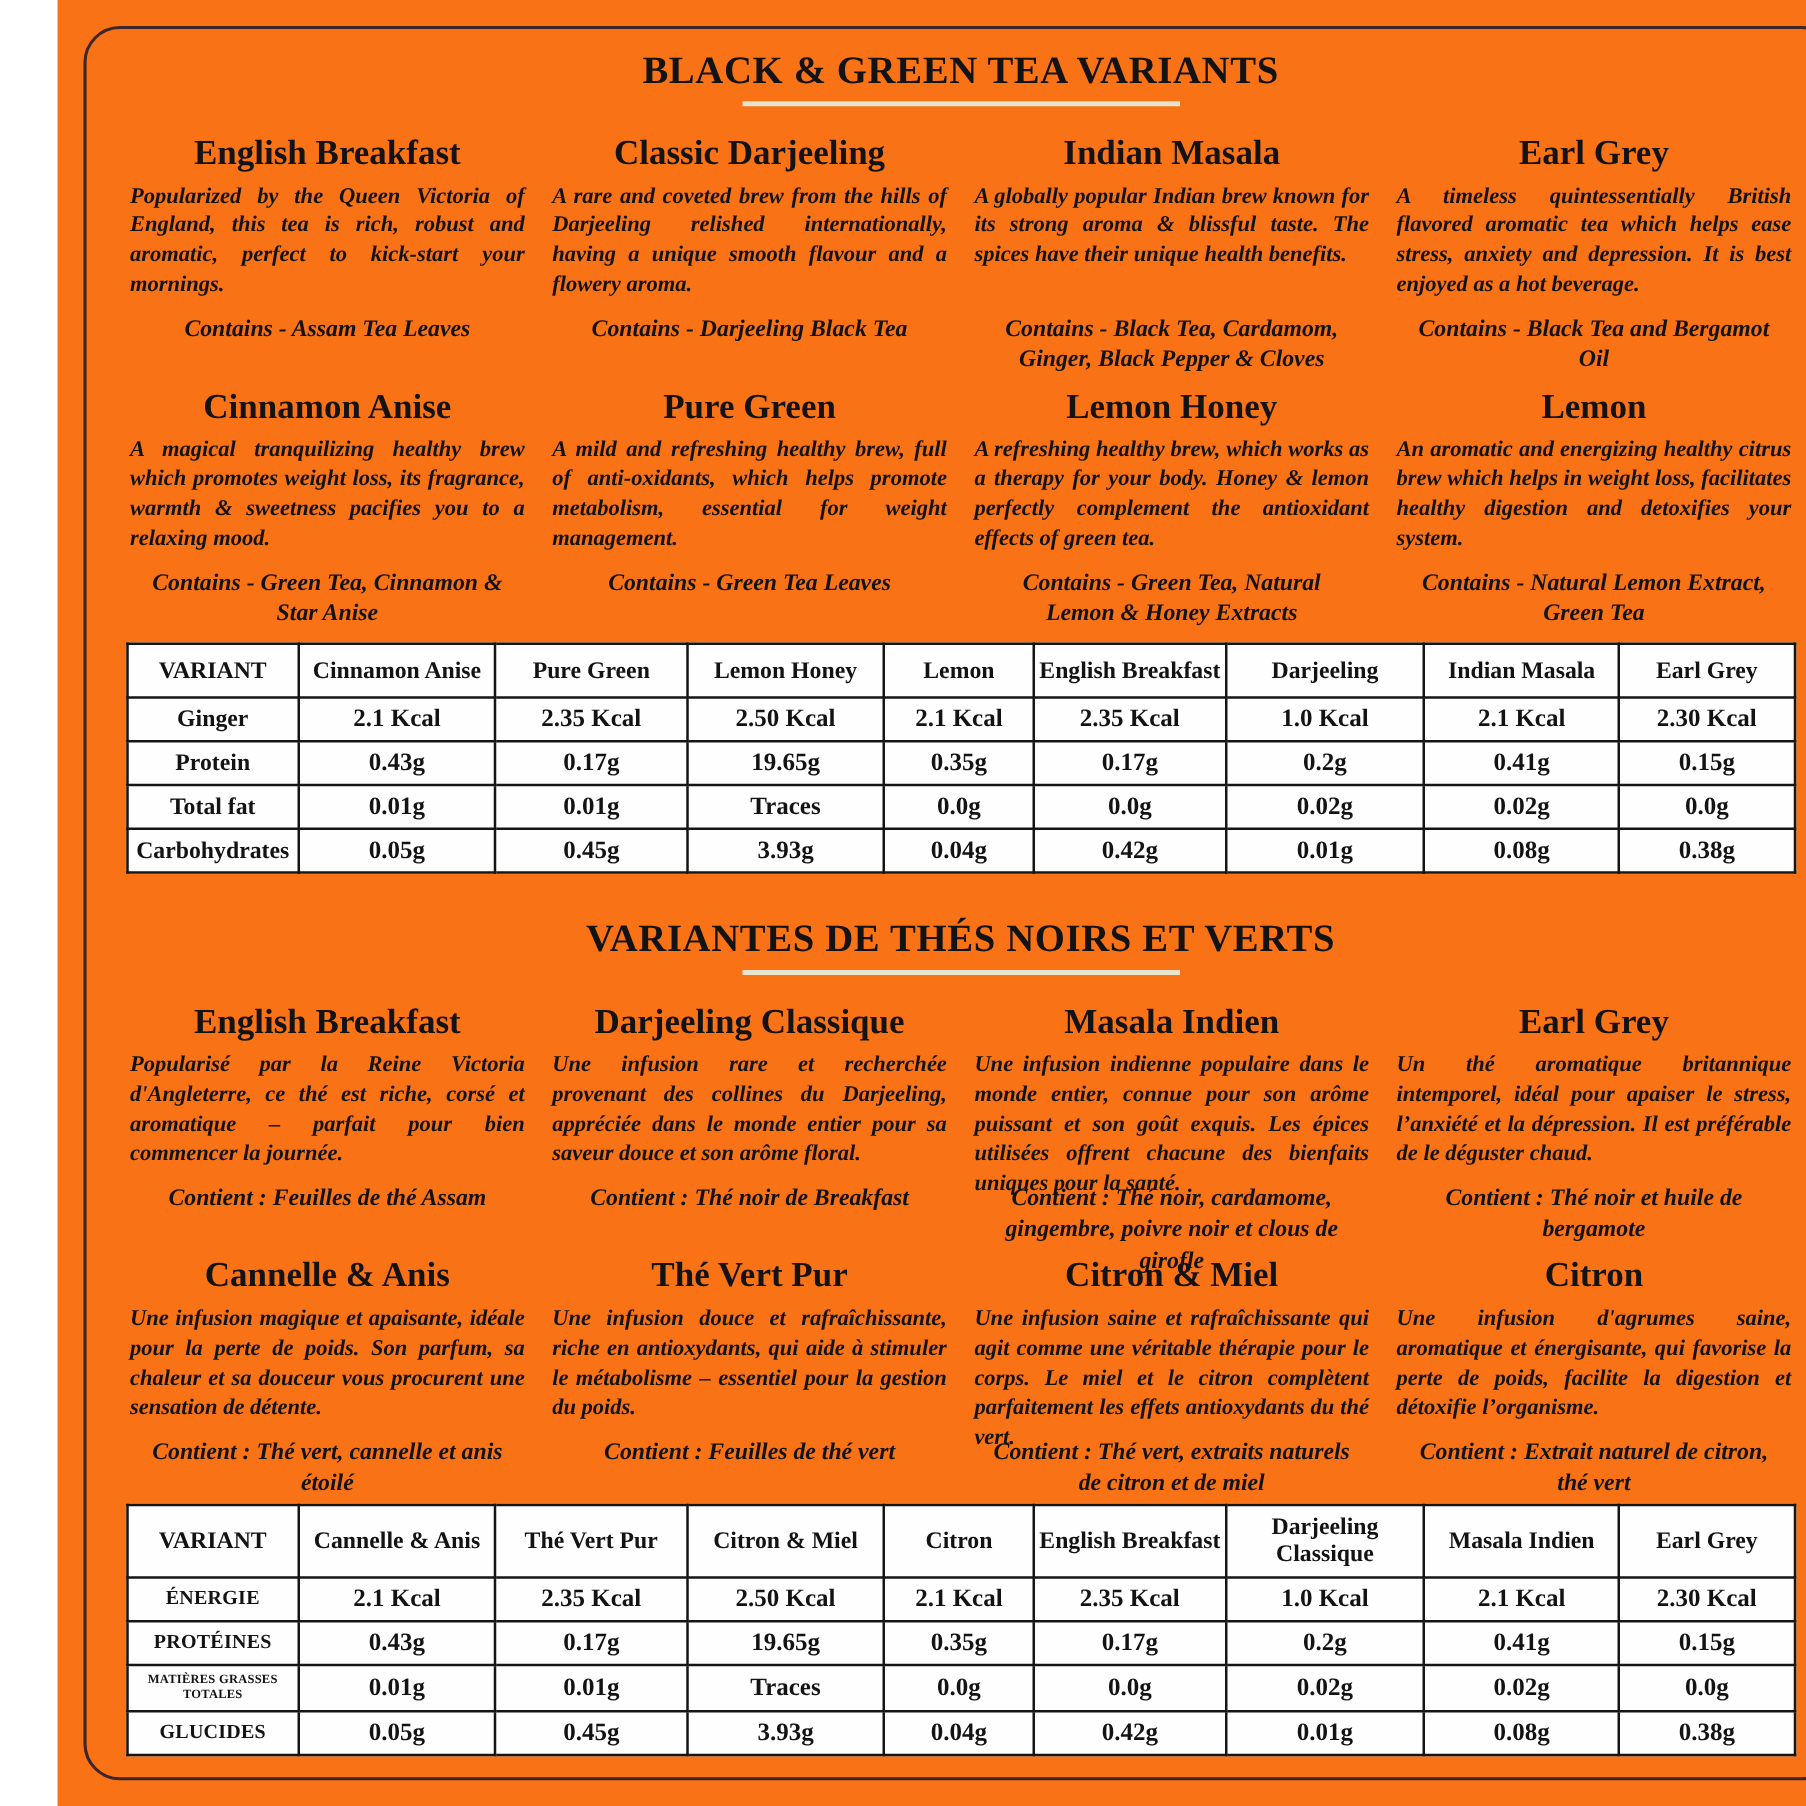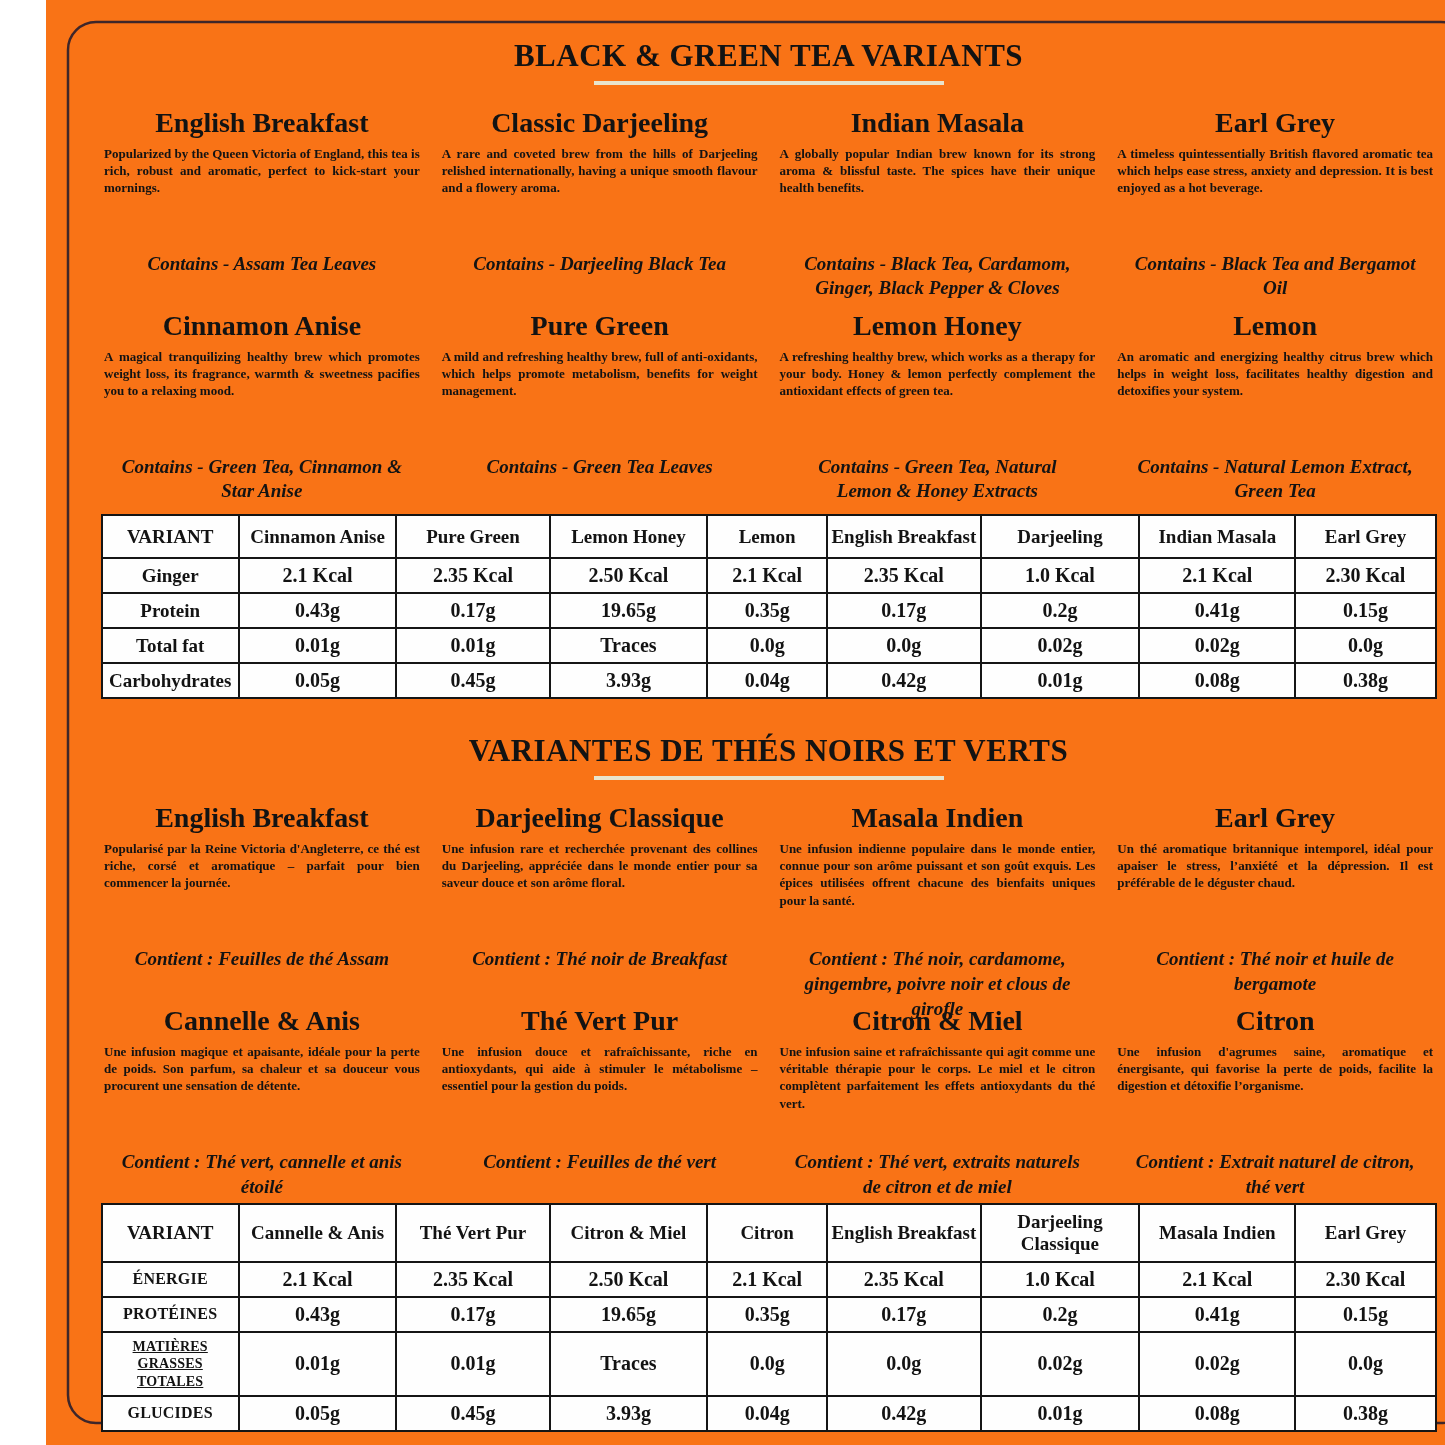--- a/index.html
+++ b/index.html
@@ -23,21 +23,21 @@
     display:grid;grid-template-columns:repeat(4,1fr);column-gap:22px;
     grid-auto-rows:203px;
     padding:0 8px;margin-top:8px;
   }
   .card{position:relative;}
   .card h3{
     margin:14px 0 6px 0;text-align:center;font-size:28px;line-height:1.15;font-weight:bold;
   }
   .card .desc{
     margin:0;height:107px;overflow:visible;
-    font-weight:bold;font-size:13px;line-height:1.32;
+    font-weight:bold;font-style:italic;font-size:18px;line-height:1.32;
     text-align:justify;
   }
   .card .contains{
     margin:0;padding:0 10px;
     font-weight:bold;font-style:italic;font-size:19px;line-height:1.3;
     text-align:center;
   }
   .tbl-wrap{margin-top:15px;}
   table.nutri{
     border-collapse:collapse;width:1336px;margin:0 auto;table-layout:fixed;
@@ -45,21 +45,21 @@
   }
   table.nutri th,table.nutri td{
     border:2.5px solid #151515;text-align:center;vertical-align:middle;
     font-weight:bold;padding:5px 2px;
   }
   table.nutri th{font-size:19px;line-height:1.15;padding:10px 2px;}
   table.nutri td{font-size:20px;line-height:1.15;}
   table.nutri td.rlabel{font-size:19px;}
   table.nutri.fr th{padding:6px 2px;}
   table.nutri.fr td.rlabel{font-size:16px;letter-spacing:.2px;}
-  table.nutri.fr td.rlabel.small{font-size:14px;line-height:1.25;text-decoration:underline;}
+  table.nutri.fr td.rlabel.small{font-size:10px;line-height:1.25;}
   .sec-fr .sec-title{margin-top:36px;}
   .sec-fr .grid{grid-auto-rows:203px;}
   .sec-fr .tbl-wrap{margin-top:9px;}
 </style>
 </head>
 <body>
 
 <div class="page">
   <svg class="frame-svg" viewBox="0 0 1445 1445" xmlns="http://www.w3.org/2000/svg">
     <path d="M 50 22 H 1395 A 28 28 0 0 1 1423 50 V 1395 A 28 28 0 0 1 1395 1423 H 50 A 28 28 0 0 1 22 1395 V 50 A 28 28 0 0 1 50 22 Z" fill="none" stroke="#3e262a" stroke-width="2.5"></path>
@@ -92,21 +92,21 @@
           <p class="desc">A timeless quintessentially British flavored aromatic tea which helps ease stress, anxiety and depression. It is best enjoyed as a hot beverage.</p>
           <p class="contains">Contains - Black Tea and Bergamot Oil</p>
         </div>
         <div class="card">
           <h3>Cinnamon Anise</h3>
           <p class="desc">A magical tranquilizing healthy brew which promotes weight loss, its fragrance, warmth &amp; sweetness pacifies you to a relaxing mood.</p>
           <p class="contains">Contains - Green Tea, Cinnamon &amp; Star Anise</p>
         </div>
         <div class="card">
           <h3>Pure Green</h3>
-          <p class="desc">A mild and refreshing healthy brew, full of anti-oxidants, which helps promote metabolism, benefits for weight management.</p>
+          <p class="desc">A mild and refreshing healthy brew, full of anti-oxidants, which helps promote metabolism, essential for weight management.</p>
           <p class="contains">Contains - Green Tea Leaves</p>
         </div>
         <div class="card">
           <h3>Lemon Honey</h3>
           <p class="desc">A refreshing healthy brew, which works as a therapy for your body. Honey &amp; lemon perfectly complement the antioxidant effects of green tea.</p>
           <p class="contains">Contains - Green Tea, Natural Lemon &amp; Honey Extracts</p>
         </div>
         <div class="card">
           <h3>Lemon</h3>
           <p class="desc">An aromatic and energizing healthy citrus brew which helps in weight loss, facilitates healthy digestion and detoxifies your system.</p>

